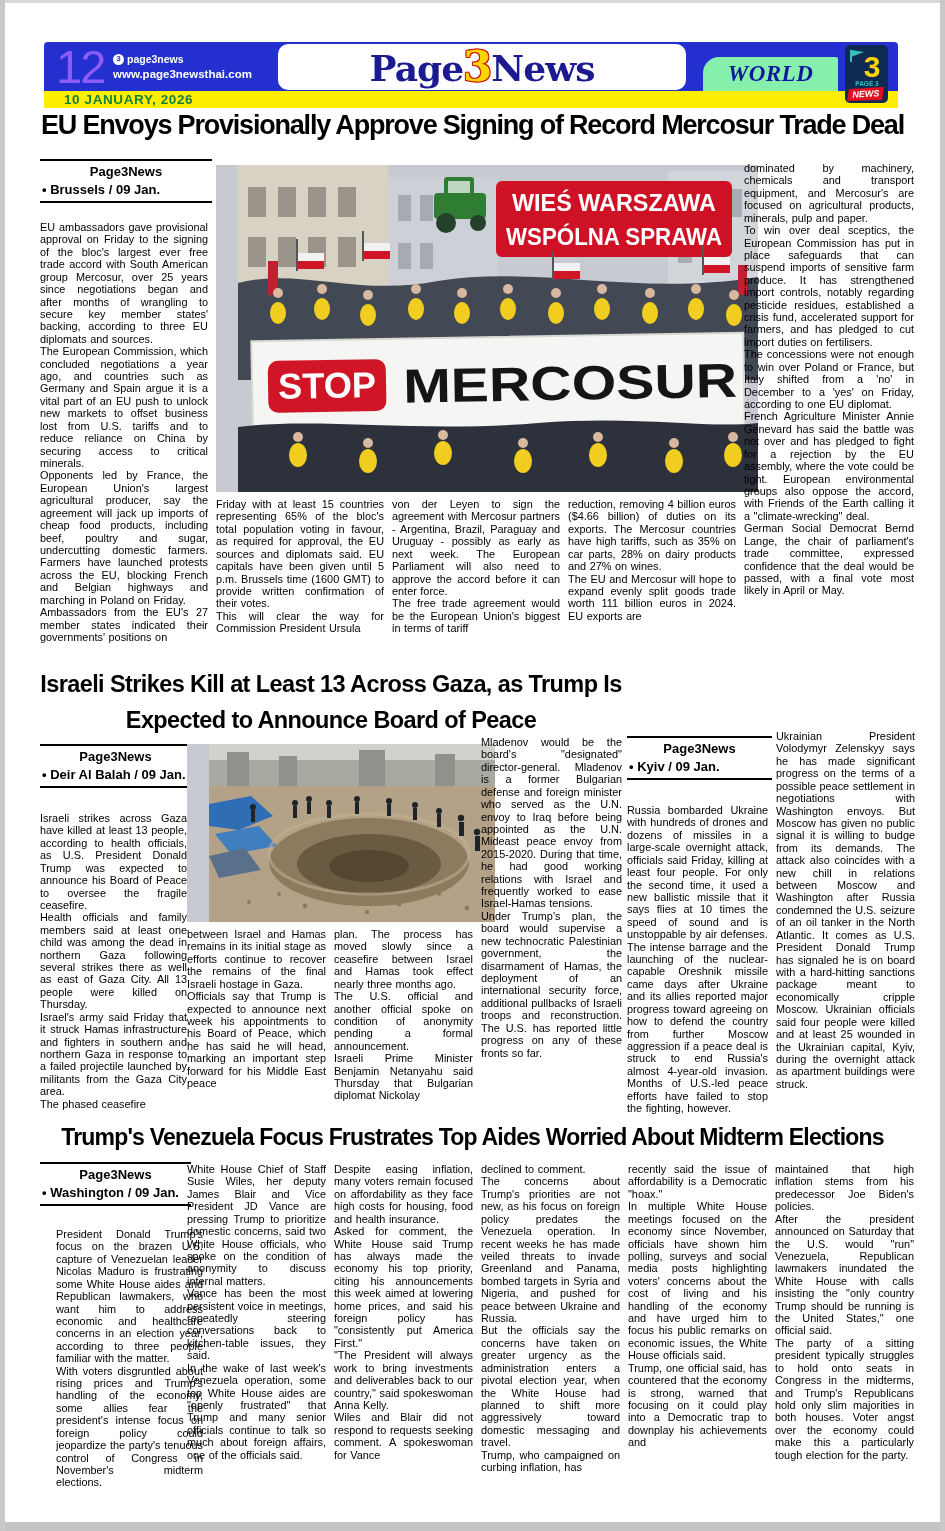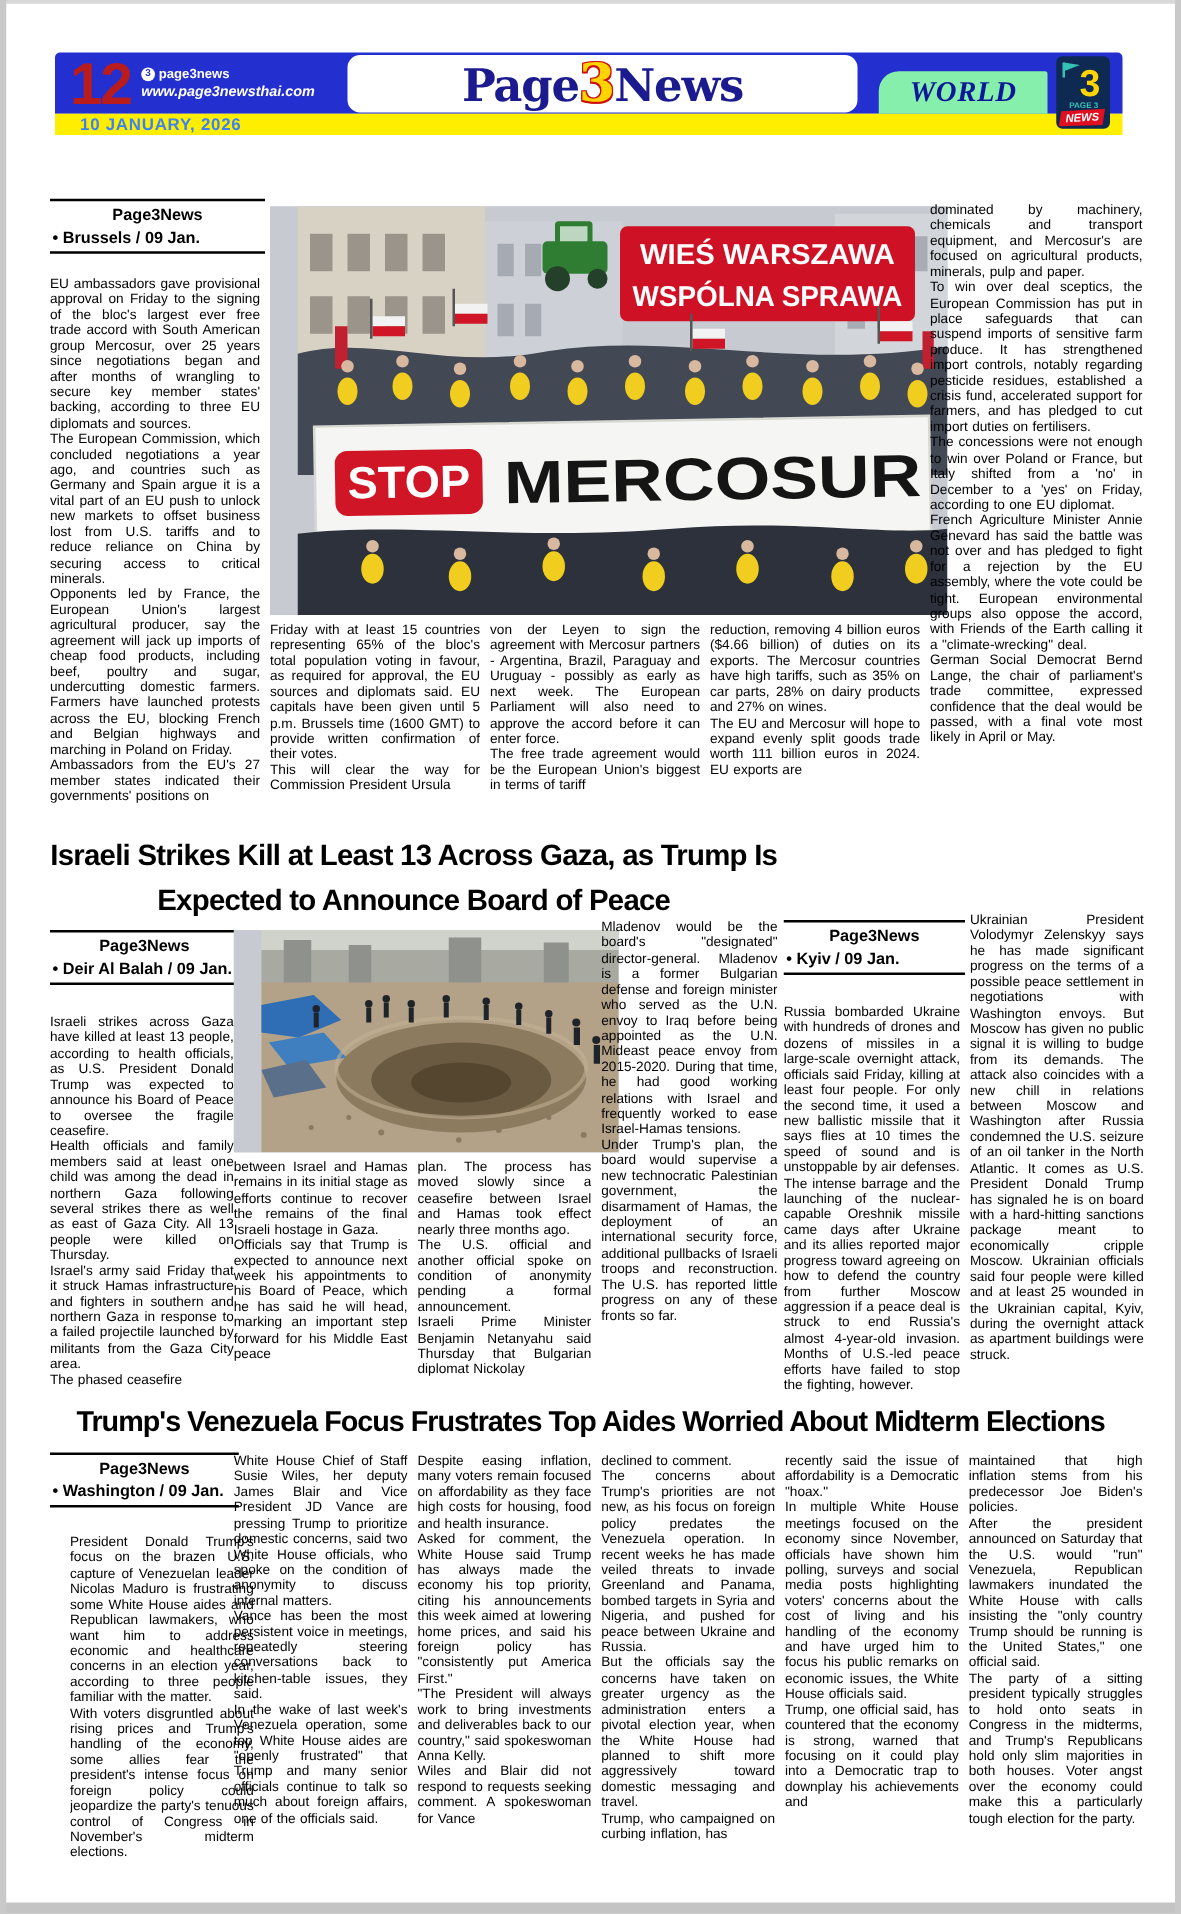--- a/index.html
+++ b/index.html
@@ -3,27 +3,27 @@
 <meta charset="utf-8">
 <style>
   html,body{margin:0;padding:0;background:#9a9a9a;}
   .page{position:relative;width:945px;height:1531px;background:#ffffff;margin:0 auto;
         font-family:"Liberation Sans",sans-serif;color:#000;overflow:hidden;
         box-shadow: inset 5px 0 0 #c9c9c9, inset -5px 0 0 #c9c9c9, inset 0 -9px 0 #c4c4c4, inset 0 3px 0 #d8d8d8;}
 
   
   .topbar{position:absolute;left:44px;top:42px;width:854px;height:49px;background:#2330cf;border-radius:4px 4px 0 0;}
   .datebar{position:absolute;left:44px;top:91px;width:854px;height:17px;background:#ffee00;}
-  .date-text{position:absolute;left:64px;top:91px;height:17px;line-height:17px;font-size:13.5px;font-weight:bold;color:#3b82f6;letter-spacing:.6px;}
-  .pagenum{position:absolute;left:56px;top:43px;font-size:47px;font-weight:bold;color:#b91c1c;line-height:1;letter-spacing:-2px;}
+  .date-text{position:absolute;left:64px;top:91px;height:17px;line-height:17px;font-size:13.5px;font-weight:bold;color:#15803d;letter-spacing:.6px;}
+  .pagenum{position:absolute;left:56px;top:43px;font-size:47px;font-weight:normal;color:#8b5cf6;line-height:1;letter-spacing:-2px;}
   .social-row{position:absolute;left:113px;top:53px;display:flex;align-items:center;gap:3px;}
   .social-badge{width:11px;height:11px;border-radius:50%;background:#fff;color:#2330cf;font-size:8px;font-weight:bold;
                 display:flex;align-items:center;justify-content:center;line-height:1;}
   .social-handle{color:#fff;font-size:10.5px;font-weight:bold;}
-  .site-url{position:absolute;left:113px;top:68px;color:#fff;font-size:11.5px;font-weight:bold;font-style:italic;}
+  .site-url{position:absolute;left:113px;top:68px;color:#fff;font-size:11.5px;font-weight:bold;}
   .masthead-panel{position:absolute;left:278px;top:44px;width:408px;height:46px;background:#fff;border-radius:10px;
                   display:flex;align-items:center;justify-content:center;}
   .masthead{font-family:"DejaVu Serif",serif;font-weight:bold;font-size:36px;color:#1b1b8f;letter-spacing:-1px;line-height:1;}
   .masthead .digit{color:#ffd400;font-size:42px;text-shadow:1px 1px 0 #cc1111,-1px -1px 0 #cc1111,1px -1px 0 #cc1111,-1px 1px 0 #cc1111;}
   .world-tag{position:absolute;left:703px;top:57px;width:135px;height:34px;background:#86efac;border-radius:16px 2px 0 0;
              display:flex;align-items:center;justify-content:center;}
   .world-text{font-family:"Liberation Serif",serif;font-weight:bold;font-style:italic;font-size:23px;color:#0b1899;letter-spacing:.5px;}
   .logo-box{position:absolute;left:845px;top:45px;width:43px;height:58px;background:#0e2a52;border-radius:5px;z-index:5;}
 
   
@@ -70,20 +70,21 @@
     <svg width="43" height="58" viewBox="0 0 43 58">
       <polygon points="6,5 19,7 6,12" fill="#35c0b5"></polygon>
       <rect x="5" y="5" width="2" height="12" fill="#35c0b5"></rect>
       <text x="27" y="32" font-size="30" font-weight="bold" fill="#ffd400" text-anchor="middle" font-family="Liberation Serif,serif">3</text>
       <text x="22" y="41" font-size="6.5" font-weight="bold" fill="#35c0b5" text-anchor="middle">PAGE 3</text>
       <polygon points="4,44 39,42 37,55 2,56" fill="#e01020"></polygon>
       <text x="21" y="52" font-size="9" font-weight="bold" font-style="italic" fill="#ffffff" text-anchor="middle" transform="rotate(-3 21 52)">NEWS</text>
     </svg>
   </div>
 
+  <div class="headline h-eu">EU Envoys Provisionally Approve Signing of Record Mercosur Trade Deal</div>
 
   <div class="byline" style="left:40px;top:159px;width:168px;">
     <div class="byline-brand">Page3News</div>
     <div class="byline-loc">• Brussels / 09 Jan.</div>
   </div>
 
   <div class="col" style="left:40px;top:221px;width:168px;height:438px;">EU ambassadors gave provisional approval on Friday to the signing of the bloc's largest ever free trade accord with South American group Mercosur, over 25 years since negotiations began and after months of wrangling to secure key member states' backing, according to three EU diplomats and sources.
 The European Commission, which concluded negotiations a year ago, and countries such as Germany and Spain argue it is a vital part of an EU push to unlock new markets to offset business lost from U.S. tariffs and to reduce reliance on China by securing access to critical minerals.
 Opponents led by France, the European Union's largest agricultural producer, say the agreement will jack up imports of cheap food products, including beef, poultry and sugar, undercutting domestic farmers. Farmers have launched protests across the EU, blocking French and Belgian highways and marching in Poland on Friday.
 Ambassadors from the EU's 27 member states indicated their governments' positions on</div>

